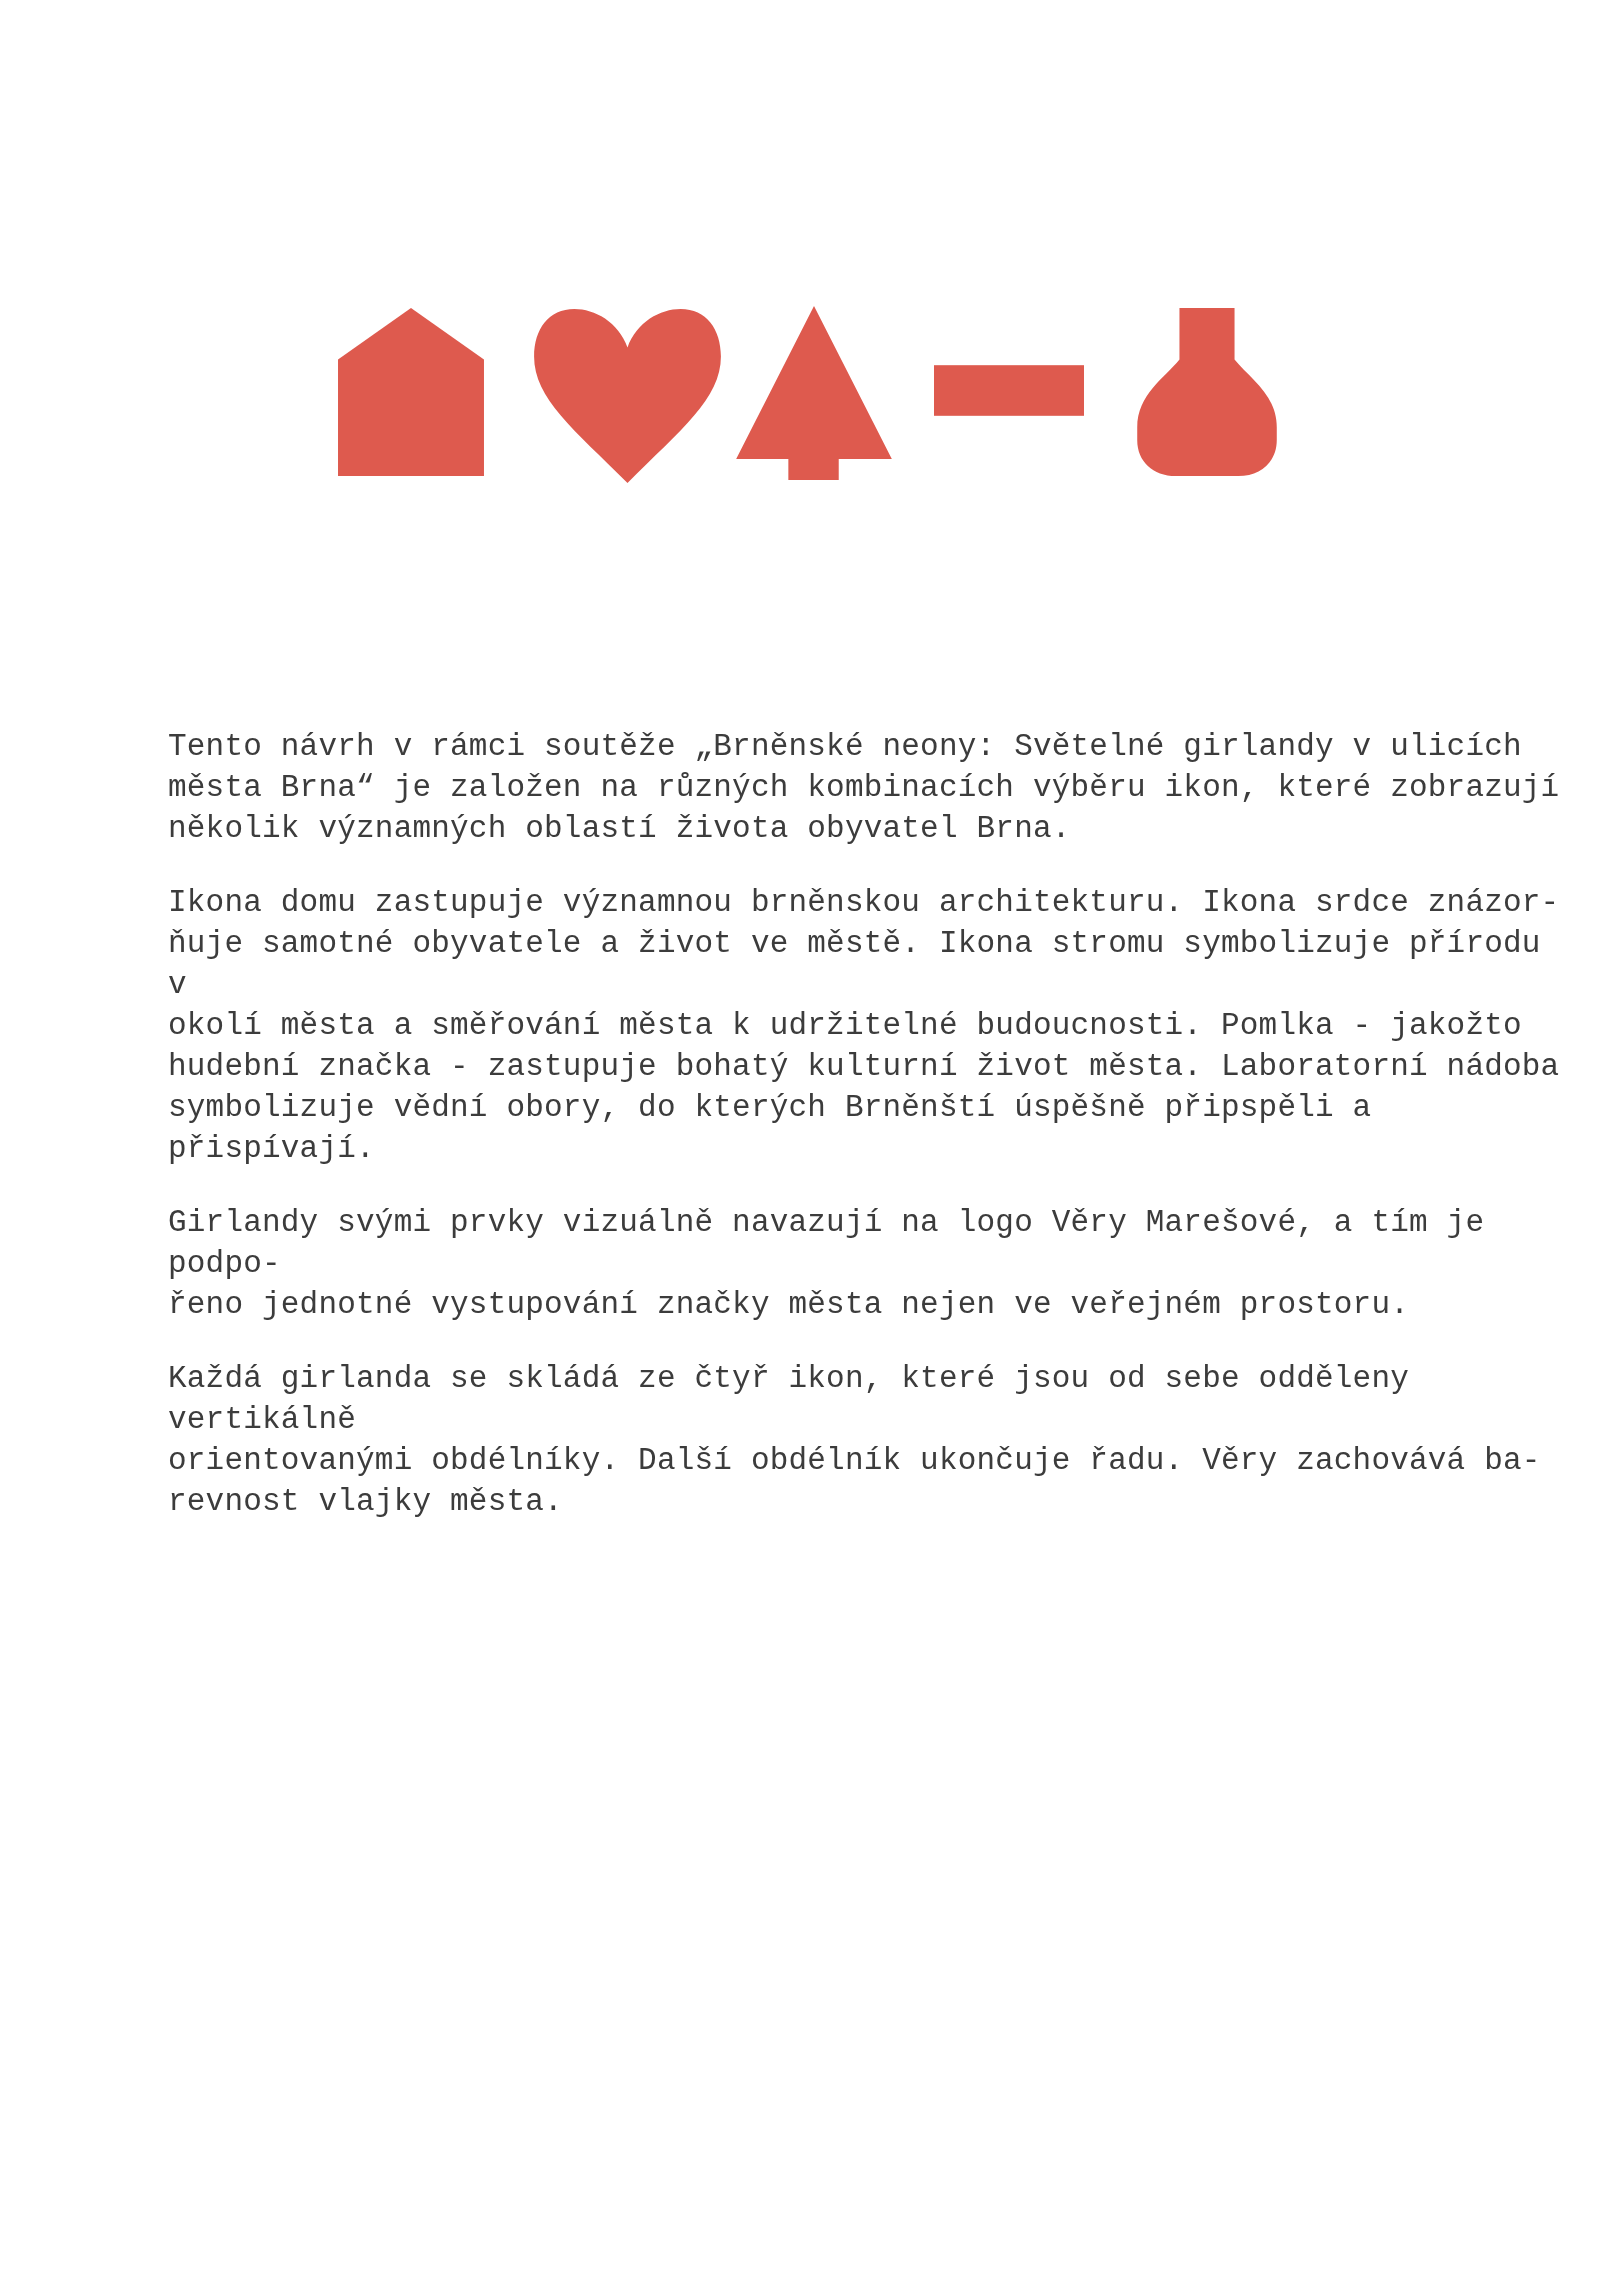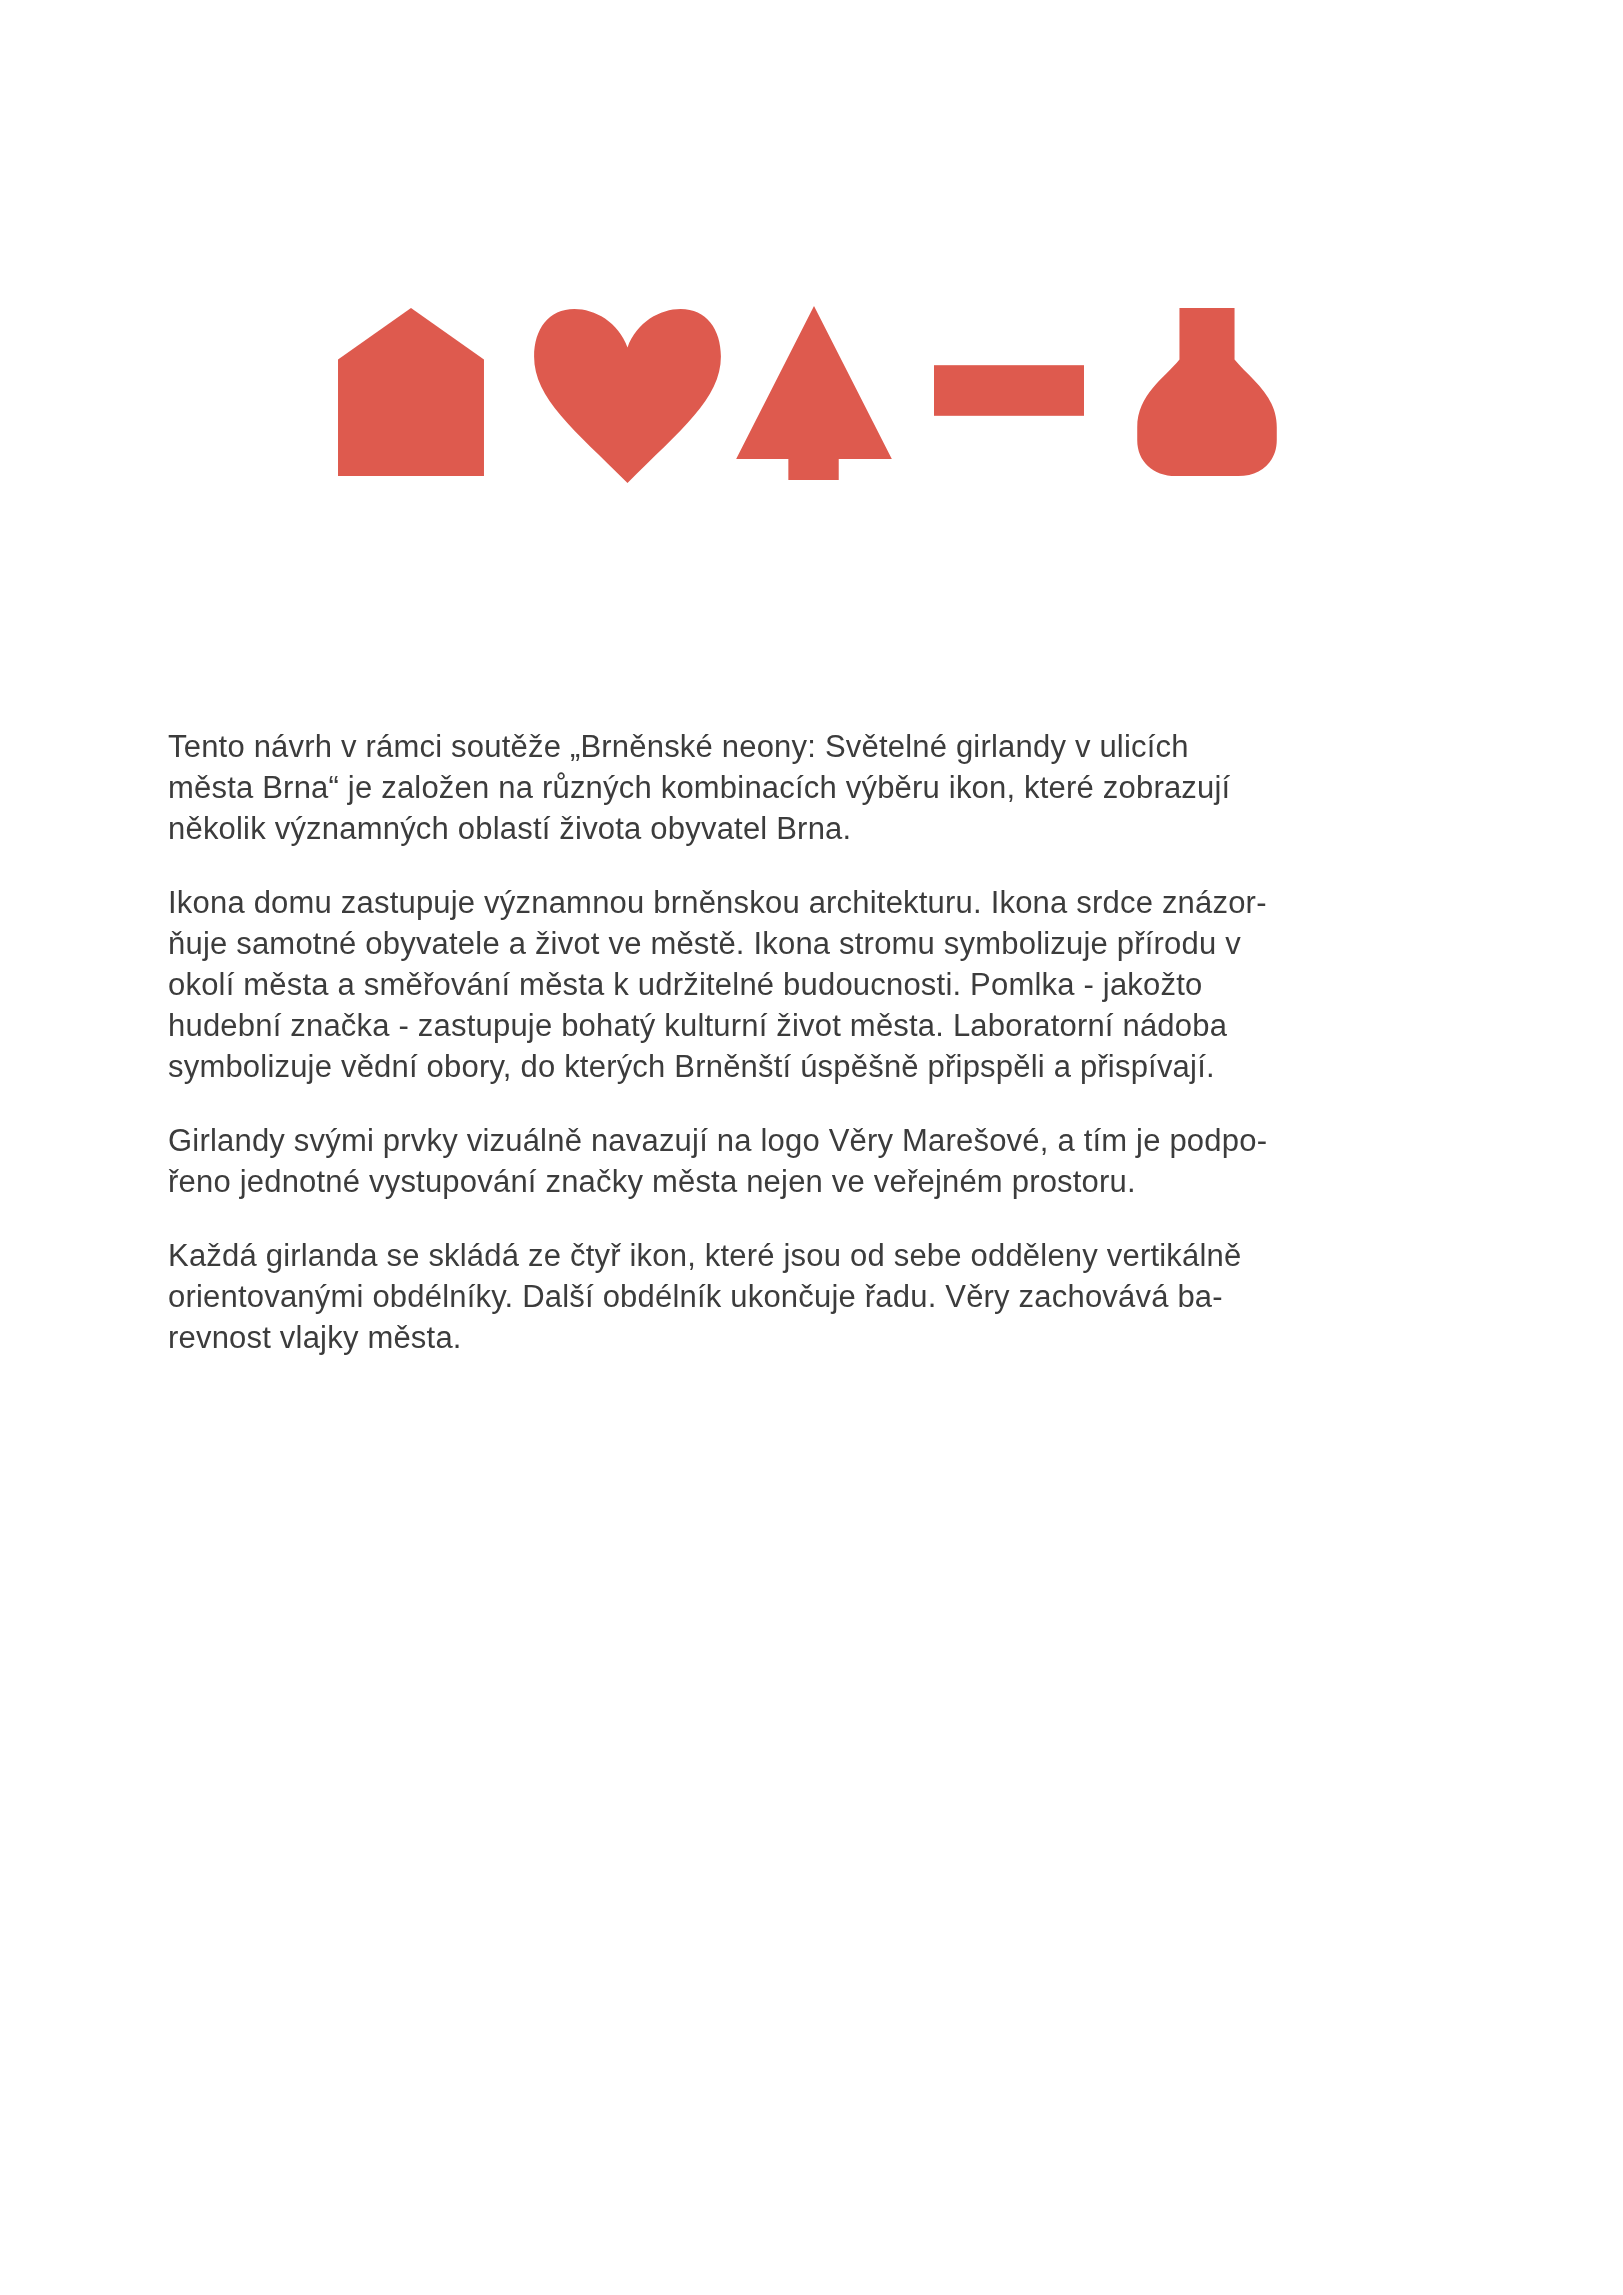--- a/index.html
+++ b/index.html
@@ -9,21 +9,21 @@
     --page-bg: #ffffff;
   }
   * { margin: 0; padding: 0; box-sizing: border-box; }
   html, body { background: #ffffff; }
   .page {
     position: relative;
     width: 1624px;
     height: 1975px;
     background: var(--page-bg);
     overflow: hidden;
-    font-family: Liberation Sans, sans-serif;
+    font-family: Liberation Mono, monospace;
   }
   .icon {
     position: absolute;
     color: var(--accent-red);
     line-height: 0;
   }
   .icon svg { display: block; }
   .icon-house { left: 338px; top: 308px; }
   .icon-heart { left: 534px; top: 309px; }
   .icon-tree  { left: 736px; top: 306px; }

